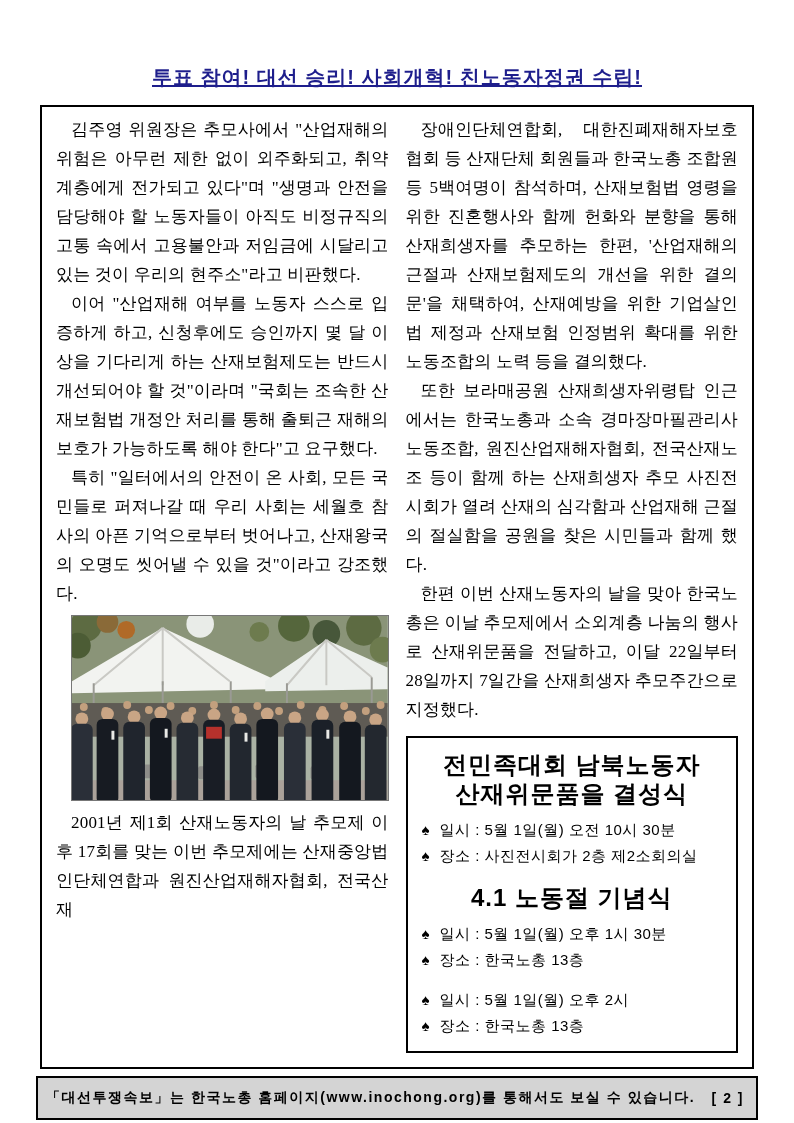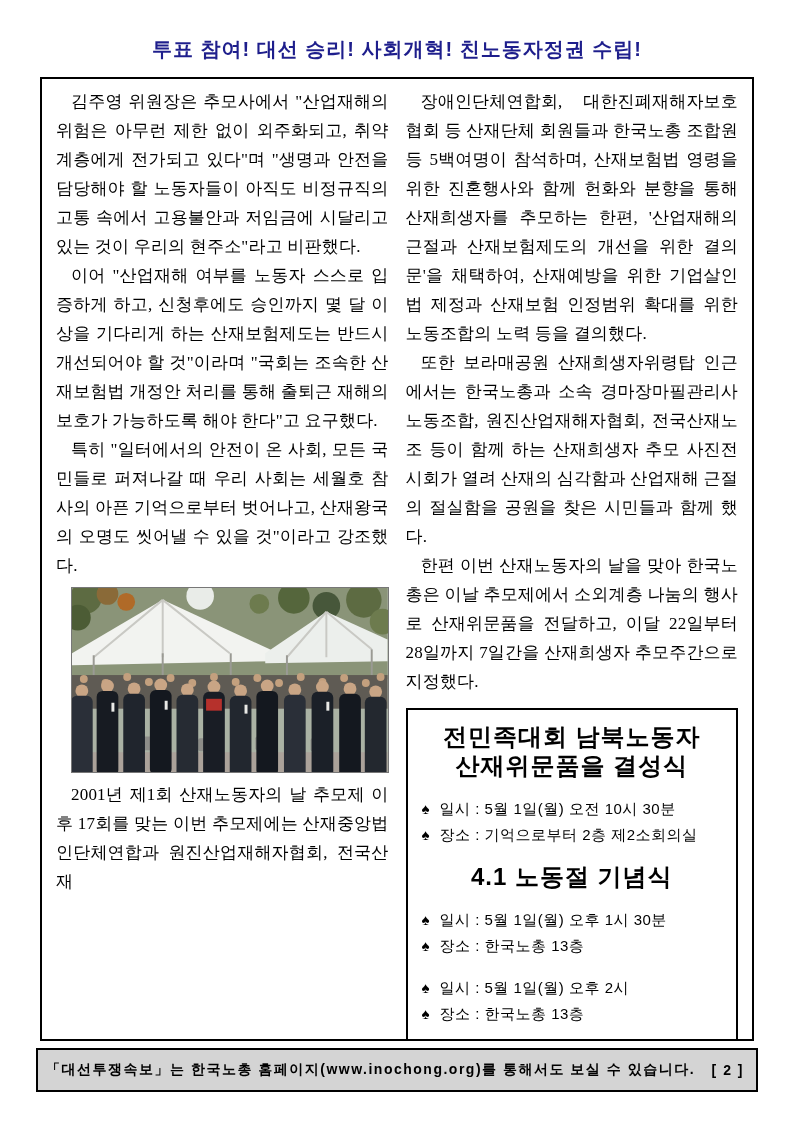--- a/index.html
+++ b/index.html
@@ -6,27 +6,28 @@
   html,body { margin:0; padding:0; }
   body {
     width:794px; height:1123px;
     background:#ffffff;
     color:#000;
     font-family:"Liberation Serif","DejaVu Serif",serif;
   }
   .page { position:relative; width:794px; height:1123px; overflow:hidden; background:#fff; }
 
   .slogan {
-    padding-top:36px;
+    padding-top:64px;
     text-align:center;
     font-family:"Liberation Sans","DejaVu Sans",sans-serif;
     font-weight:bold;
     font-size:20px;
     letter-spacing:1px;
     color:#1e1e8c;
+    text-decoration:underline;
   }
 
   .main-box {
     margin:14px 40px 0 40px;
     border:2px solid #000;
     height:964px;
     padding:8px 14px 12px 14px;
     display:flex;
     gap:17px;
     overflow:hidden;
@@ -58,21 +59,21 @@
   }
   .event { margin-bottom:14px; }
   .event:last-child { margin-bottom:4px; }
   .event-title {
     text-align:center;
     font-weight:bold;
     font-size:24px;
     line-height:29px;
     letter-spacing:1px;
   }
-  .event-rows { margin-top:16px; }
+  .event-rows { margin-top:9px; }
   .event-row {
     font-size:15px;
     line-height:26px;
     letter-spacing:0.5px;
     padding-left:4px;
   }
   .spade { display:inline-block; width:18px; font-size:15px; }
 
   .footer-bar {
     margin:7px 36px 0 36px;
@@ -196,21 +197,21 @@
       <p>또한 보라매공원 산재희생자위령탑 인근에서는 한국노총과 소속 경마장마필관리사 노동조합, 원진산업재해자협회, 전국산재노조 등이 함께 하는 산재희생자 추모 사진전시회가 열려 산재의 심각함과 산업재해 근절의 절실함을 공원을 찾은 시민들과 함께 했다.</p>
       <p>한편 이번 산재노동자의 날을 맞아 한국노총은 이날 추모제에서 소외계층 나눔의 행사로 산재위문품을 전달하고, 이달 22일부터 28일까지 7일간을 산재희생자 추모주간으로 지정했다.</p>
 
       <div class="events-box">
 
         <div class="event">
           <div class="event-title">전민족대회 남북노동자</div>
           <div class="event-title">산재위문품을 결성식</div>
           <div class="event-rows">
             <div class="event-row"><span class="spade">♠</span><span>일시 : 5월 1일(월) 오전 10시 30분</span></div>
-            <div class="event-row"><span class="spade">♠</span><span>장소 : 기억으로부터 2층 제2소회의실</span></div>
+            <div class="event-row"><span class="spade">♠</span><span>장소 : 사진전시회가 2층 제2소회의실</span></div>
           </div>
         </div>
 
         <div class="event">
           <div class="event-title">4.1 노동절 기념식</div>
           <div class="event-rows">
             <div class="event-row"><span class="spade">♠</span><span>일시 : 5월 1일(월) 오후 1시 30분</span></div>
             <div class="event-row"><span class="spade">♠</span><span>장소 : 한국노총 13층</span></div>
           </div>
         </div>

